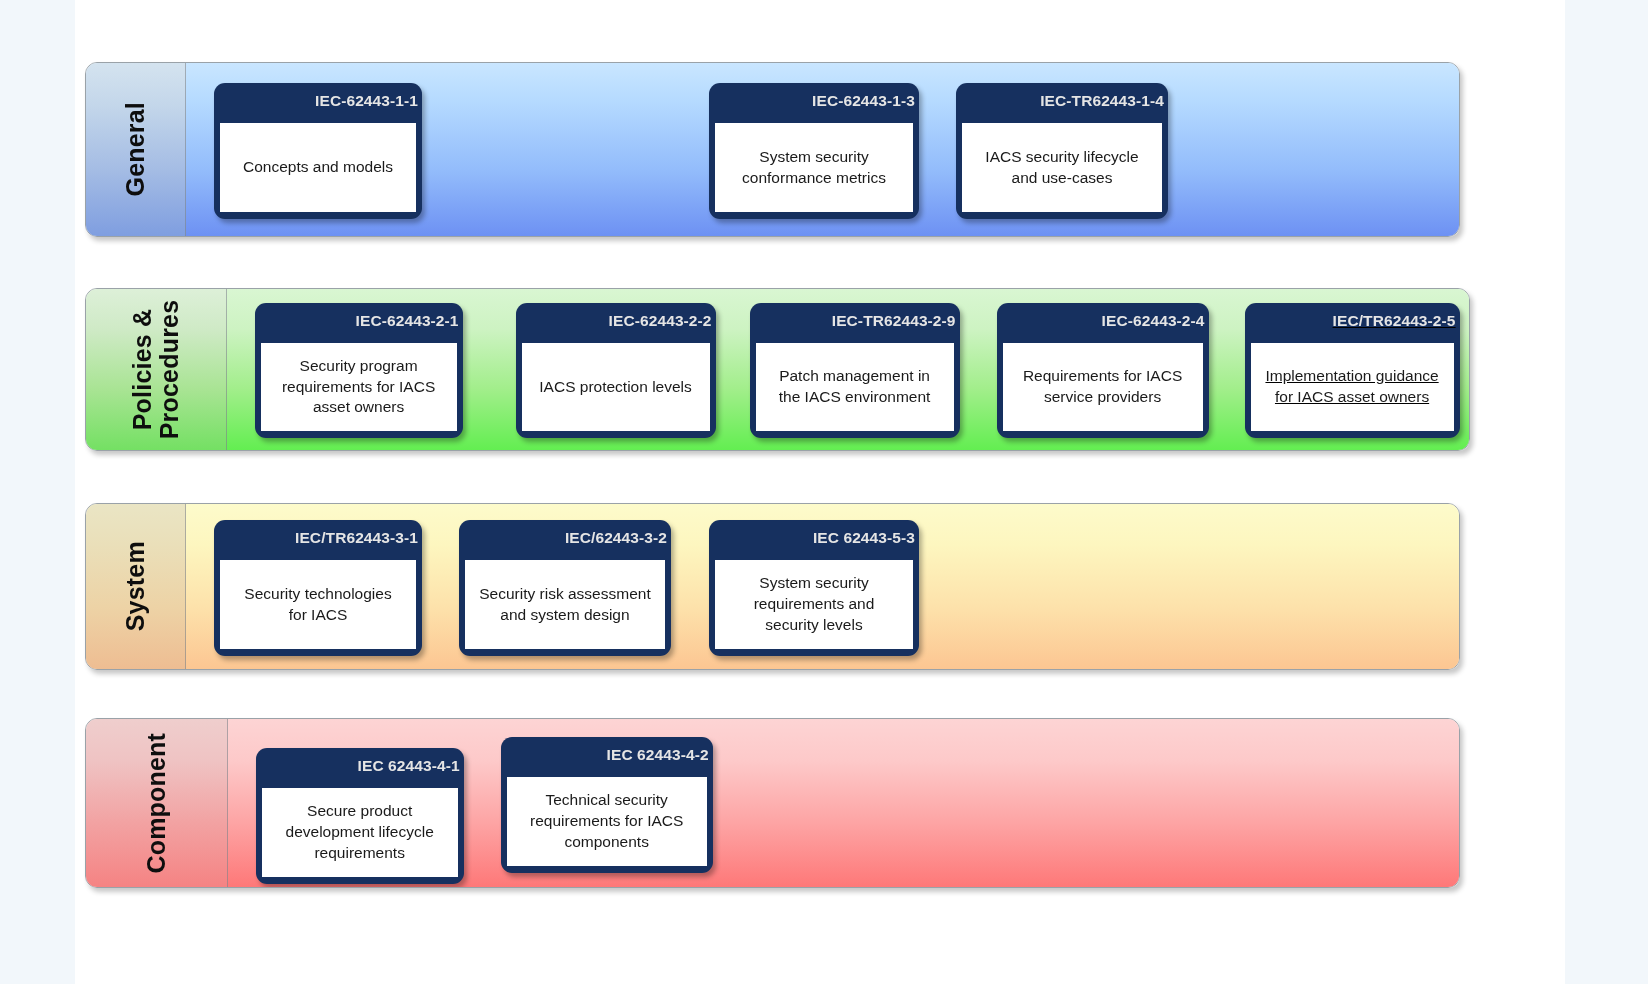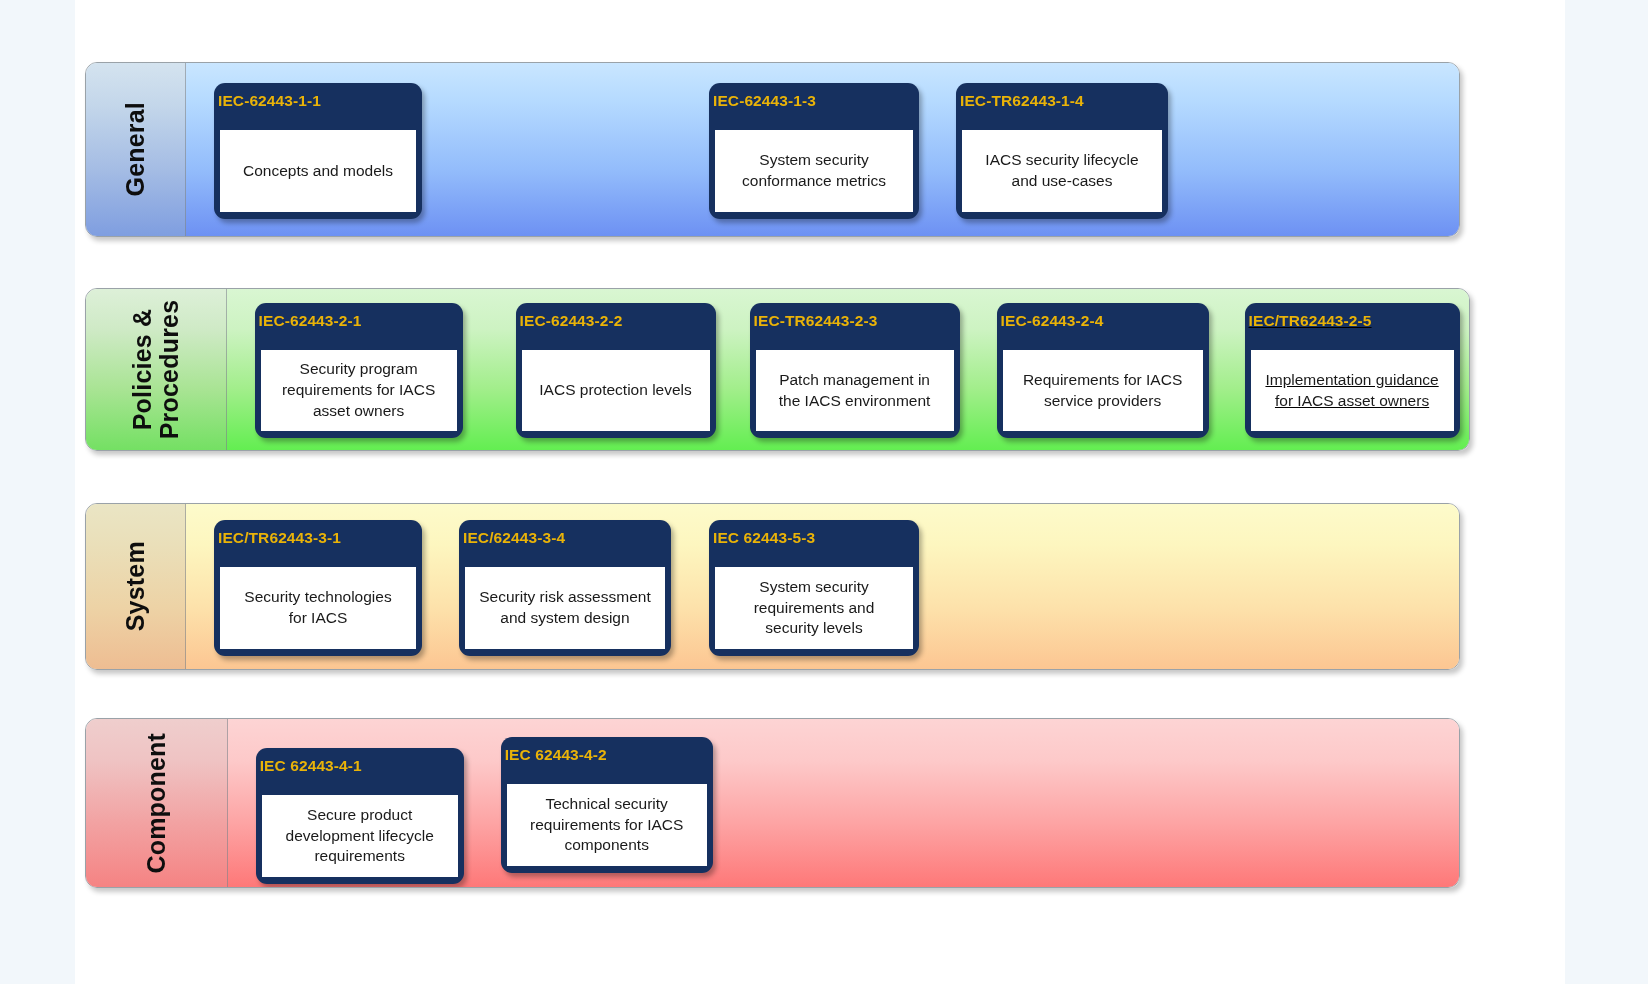--- a/index.html
+++ b/index.html
@@ -93,25 +93,25 @@
     border-radius: 11px;
     box-shadow: 3px 4px 5px rgba(0,0,0,0.30);
     box-sizing: border-box;
     padding: 0;
     display: flex;
     flex-direction: column;
     overflow: hidden;
   }
   .card-title {
     flex: 0 0 auto;
-    color: #eab308;
+    color: #e5e5e5;
     font-weight: bold;
     font-size: 15.5px;
-    text-align: left;
-    padding: 9px 4px 20px 4px;
+    text-align: right;
+    padding: 9px 4px 13px 4px;
     letter-spacing: 0.1px;
     white-space: nowrap;
   }
   .card-body {
     flex: 1 1 auto;
     margin: 0 6px 7px 6px;
     background: #ffffff;
     color: #1a1a1a;
     font-size: 15.5px;
     line-height: 1.35;
@@ -162,21 +162,21 @@
           <div class="card-title">IEC-62443-2-1</div>
           <div class="card-body">Security program
 requirements for IACS
 asset owners</div>
         </div>
         <div class="card" style="left:289px; top:14px; width:200px; height:135px;">
           <div class="card-title">IEC-62443-2-2</div>
           <div class="card-body">IACS protection levels</div>
         </div>
         <div class="card" style="left:523px; top:14px; width:210px; height:135px;">
-          <div class="card-title">IEC-TR62443-2-3</div>
+          <div class="card-title">IEC-TR62443-2-9</div>
           <div class="card-body">Patch management in
 the IACS environment</div>
         </div>
         <div class="card" style="left:770px; top:14px; width:212px; height:135px;">
           <div class="card-title">IEC-62443-2-4</div>
           <div class="card-body">Requirements for IACS
 service providers</div>
         </div>
         <div class="card" style="left:1018px; top:14px; width:215px; height:135px;text-decoration:underline;">
           <div class="card-title">IEC/TR62443-2-5</div>
@@ -190,21 +190,21 @@
       <div class="band-cap">
         <div class="cap-label">System</div>
       </div>
       <div class="band-field">
         <div class="card" style="left:28px; top:16px; width:208px; height:136px;">
           <div class="card-title">IEC/TR62443-3-1</div>
           <div class="card-body">Security technologies
 for IACS</div>
         </div>
         <div class="card" style="left:273px; top:16px; width:212px; height:136px;">
-          <div class="card-title">IEC/62443-3-4</div>
+          <div class="card-title">IEC/62443-3-2</div>
           <div class="card-body">Security risk assessment
 and system design</div>
         </div>
         <div class="card" style="left:523px; top:16px; width:210px; height:136px;">
           <div class="card-title">IEC 62443-5-3</div>
           <div class="card-body">System security
 requirements and
 security levels</div>
         </div>
       </div>

